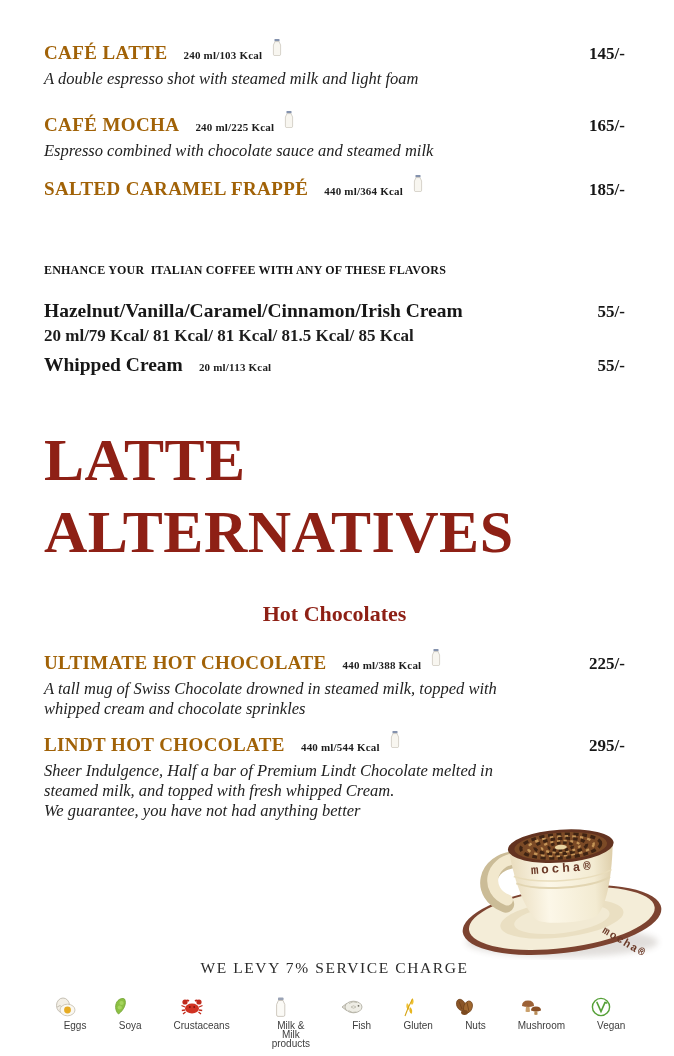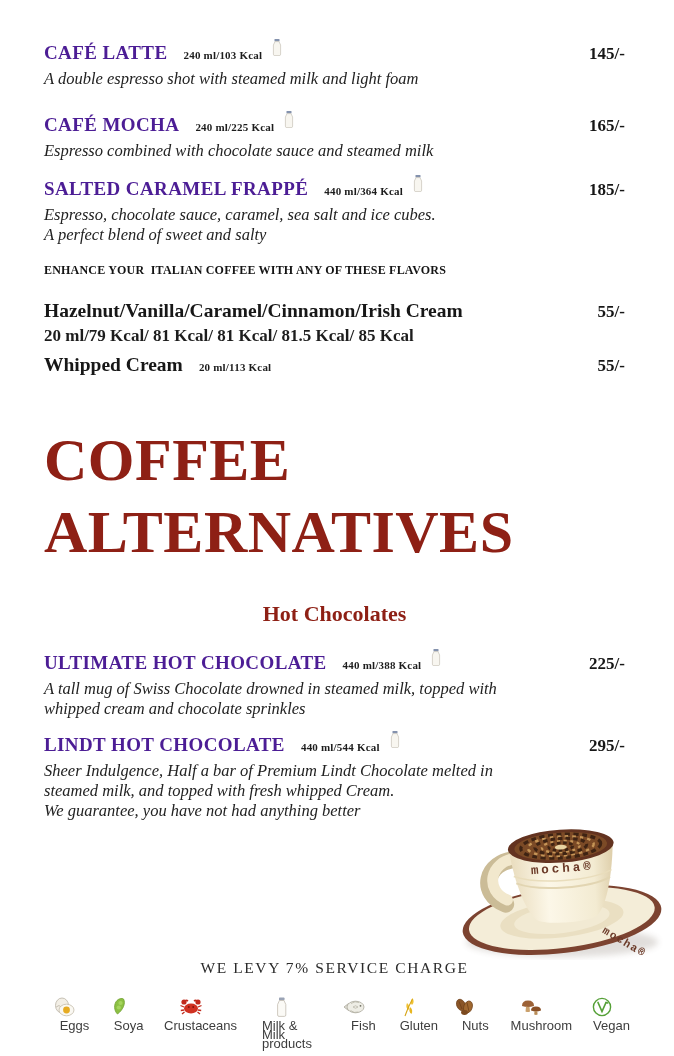--- a/index.html
+++ b/index.html
@@ -7,21 +7,21 @@
   .page {
     position:relative; width:674px; height:1056px; background:#ffffff;
     font-family:"Liberation Serif", serif; color:#1c1c1c; overflow:hidden;
     margin:0 auto;
   }
   .section { position:absolute; left:44px; right:49px; }
 
   
   .item-header { display:flex; align-items:baseline; }
   .item-name {
-    font-weight:bold; font-size:19px; letter-spacing:0.4px; color:#4c1d95;
+    font-weight:bold; font-size:19px; letter-spacing:0.4px; color:#a16207;
     white-space:nowrap;
   }
   .item-meta {
     font-weight:bold; font-size:11px; letter-spacing:0.2px; color:#1d1d1d;
     margin-left:16px; white-space:nowrap;
   }
   .bottle { margin-left:9px; align-self:center; transform:translateY(-6px); flex:0 0 auto; }
   .item-price { margin-left:auto; font-weight:bold; font-size:17px; color:#171717; white-space:nowrap; }
   .item-desc {
     font-style:italic; font-size:16.5px; line-height:20px; color:#222;
@@ -43,22 +43,22 @@
     text-align:center; font-weight:bold; font-size:22px; color:#8e2015;
   }
 
   .service-charge {
     text-align:center; font-size:15.5px; letter-spacing:1.6px; color:#2b2b2b;
   }
 
   .allergen-row { display:flex; justify-content:center; align-items:flex-start; gap:13px; }
   .allergen { display:flex; flex-direction:column; align-items:center; min-width:26px; }
   .allergen-label {
-    font-family:"Liberation Sans", sans-serif; font-size:13px; line-height:9px;
-    color:#3d3d3d; text-align:left; margin-top:4px; white-space:pre-line;margin-left:20px;
+    font-family:"Liberation Sans", sans-serif; font-size:10px; line-height:9px;
+    color:#3d3d3d; text-align:center; margin-top:4px; white-space:pre-line;margin-left:20px;
   }
   .cup-photo { position:absolute; left:450px; top:794px; width:218px; height:176px; }
 </style>
 </head>
 <body>
 
 <svg width="0" height="0" style="position:absolute">
   <defs>
     <g id="milk-bottle">
       <rect x="3.5" y="0" width="5" height="2.6" rx="0.6" fill="#8492ad"></rect>
@@ -104,22 +104,20 @@
 
   <div class="section" style="top:178px">
     <div class="item-header">
       <span class="item-name">SALTED CARAMEL FRAPPÉ</span>
       <span class="item-meta">440 ml/364 Kcal</span>
       <svg class="bottle" width="12" height="17" viewBox="0 0 12 17">
           <use href="#milk-bottle"></use>
         </svg>
       <span class="item-price">185/-</span>
     </div>
-    <div class="item-desc">Espresso, chocolate sauce, caramel, sea salt and ice cubes.
-A perfect blend of sweet and salty</div>
   </div>
 
   <div class="section enhance-heading" style="top:263px">ENHANCE YOUR  ITALIAN COFFEE WITH ANY OF THESE FLAVORS</div>
 
   <div class="section" style="top:300px">
     <div class="item-header">
       <span class="flavor-name">Hazelnut/Vanilla/Caramel/Cinnamon/Irish Cream</span>
       <span class="item-price">55/-</span>
     </div>
     <div class="flavor-meta">20 ml/79 Kcal/ 81 Kcal/ 81 Kcal/ 81.5 Kcal/ 85 Kcal</div>
@@ -127,21 +125,21 @@
 
   <div class="section" style="top:354px">
     <div class="item-header">
       <span class="flavor-name">Whipped Cream</span>
       <span class="item-meta">20 ml/113 Kcal</span>
       <span class="item-price">55/-</span>
     </div>
   </div>
 
   <div class="section big-title" style="top:424px">
-    <div>COFFEE</div>
+    <div>LATTE</div>
     <div>ALTERNATIVES</div>
   </div>
 
   <div class="section sub-title" style="top:601px">Hot Chocolates</div>
 
   <div class="section" style="top:652px">
     <div class="item-header">
       <span class="item-name">ULTIMATE HOT CHOCOLATE</span>
       <span class="item-meta">440 ml/388 Kcal</span>
       <svg class="bottle" width="12" height="17" viewBox="0 0 12 17">

